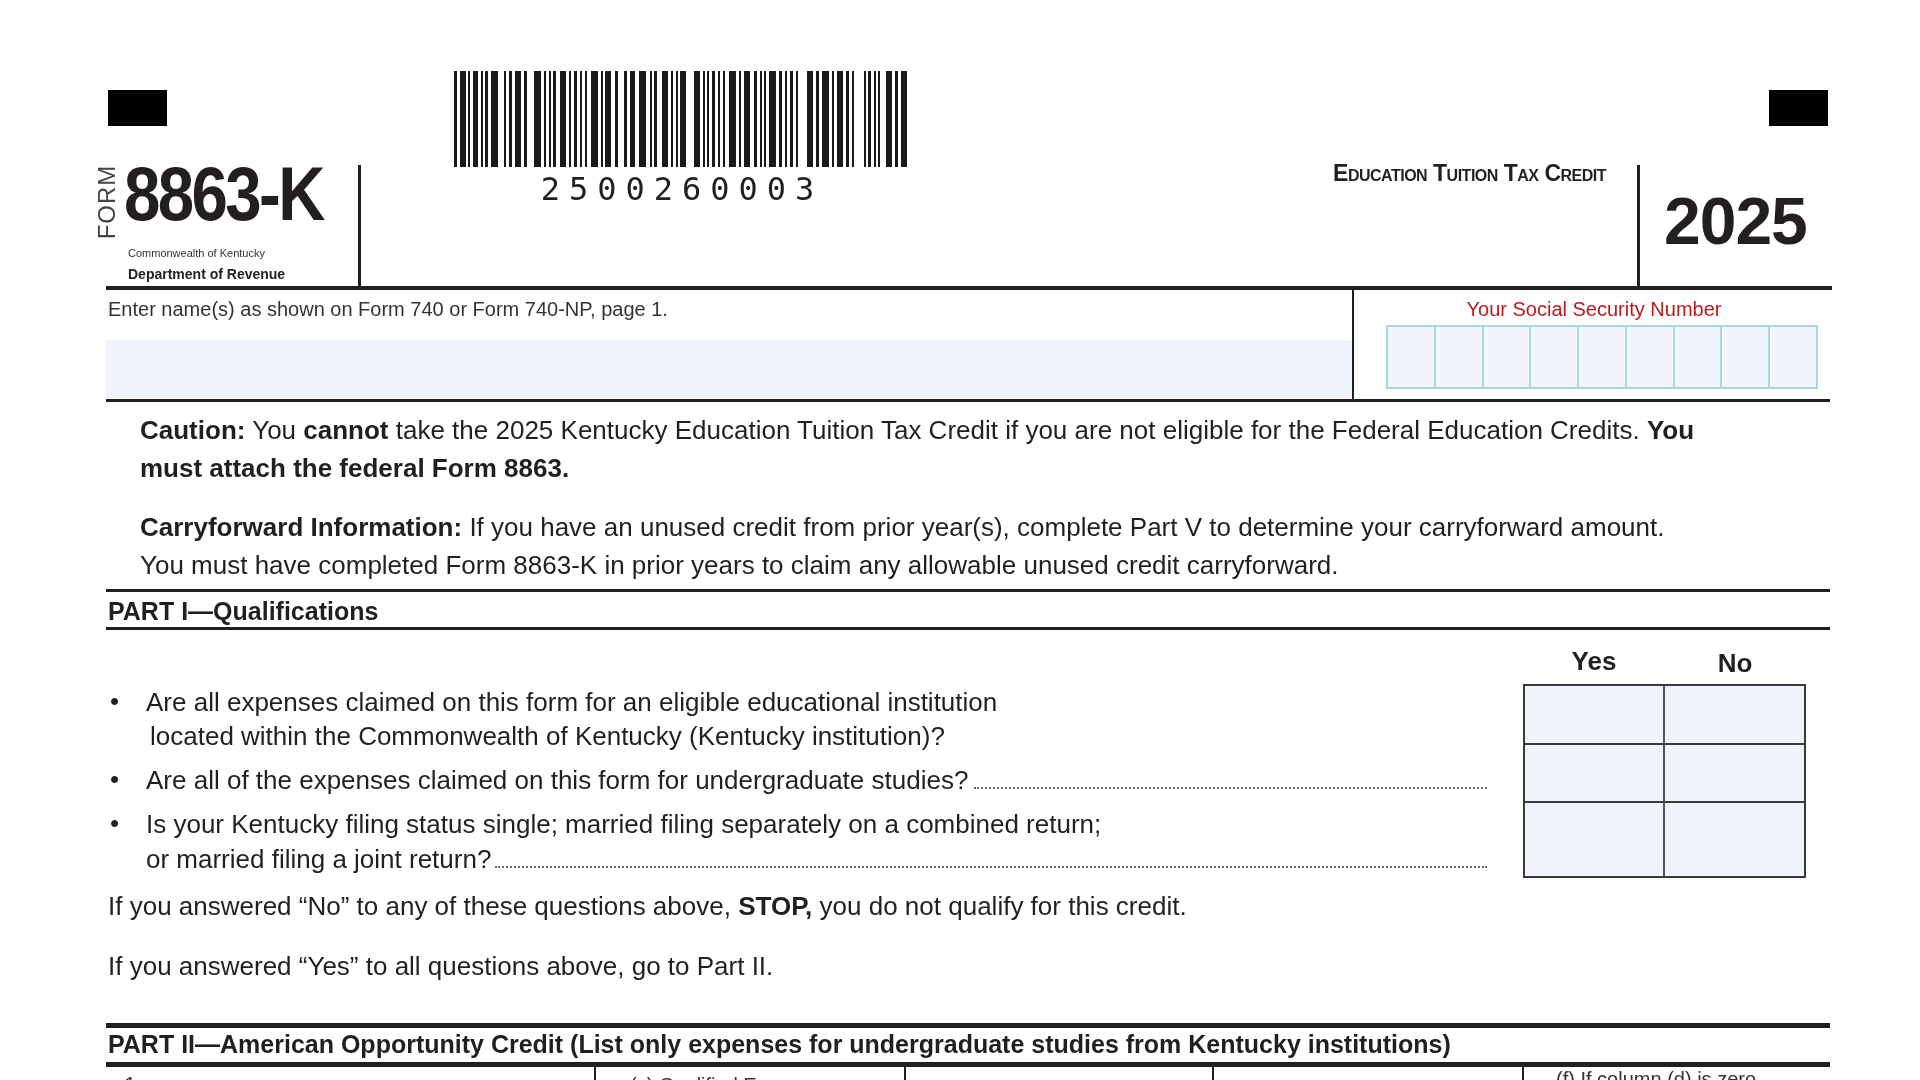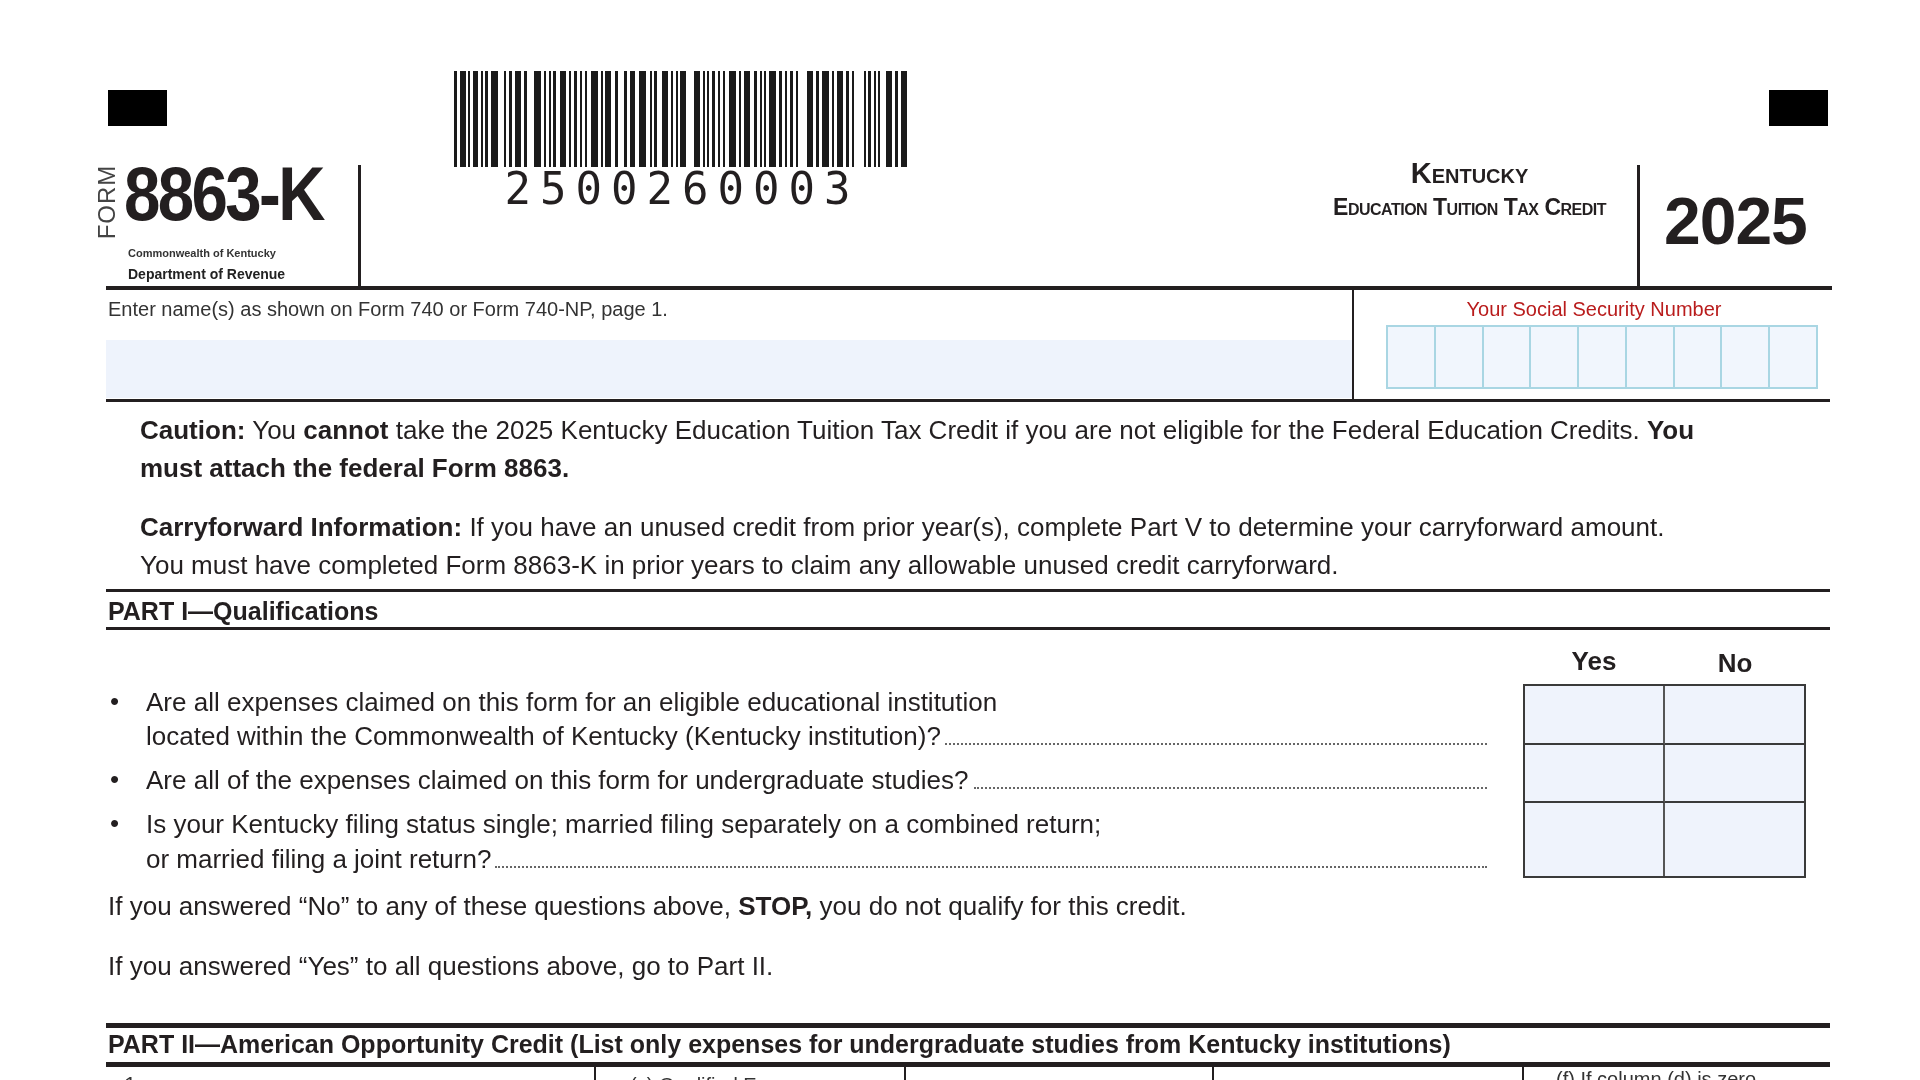--- a/index.html
+++ b/index.html
@@ -7,32 +7,32 @@
     width: 1920px; height: 1080px; overflow: hidden; background: #ffffff;
     position: relative; color: #231f20;
     font-family: "Liberation Sans", "DejaVu Sans", sans-serif;
   }
   .abs { position: absolute; }
   .reg-mark { background: #000; width: 59px; height: 36px; top: 90px; }
   .barcode { left: 454px; top: 71px; width: 456px; height: 96px; }
   .barcode-number {
     left: 454px; top: 166px; width: 456px; text-align: center;
     font-family: "DejaVu Sans Mono", "Liberation Mono", monospace;
-    font-size: 44px; letter-spacing: 9px; color: #231f20; line-height: 46px;
+    font-size: 32px; letter-spacing: 9px; color: #231f20; line-height: 46px;
   }
   .form-word {
     left: 62px; top: 190px; width: 90px; height: 24px;
     transform: rotate(-90deg); transform-origin: center;
     font-size: 24px; color: #444; letter-spacing: 1px; text-align: center; line-height: 24px;
   }
   .form-number {
     left: 124px; top: 152px; font-size: 76px; font-weight: bold; letter-spacing: -3px;
     transform: scaleX(0.86); transform-origin: left; line-height: 84px;
   }
-  .agency-line1 { left: 128px; top: 247px; font-size: 11px; color: #333; font-weight: bold; }
+  .agency-line1 { left: 128px; top: 247px; font-size: 11px; color: #333; }
   .agency-line2 { left: 128px; top: 266px; font-size: 14px; color: #222; font-weight: bold; }
   .vline { background: #231f20; width: 3px; }
   .hline { background: #231f20; }
   .title-block { right: 314px; top: 156px; text-align: right; }
   .title-state { font-size: 29px; font-weight: bold; text-align: center; line-height: 34px; font-variant: small-caps; }
   .title-main { font-size: 23px; font-weight: bold; line-height: 34px; font-variant: small-caps; letter-spacing: -0.5px; }
   .title-enclose { font-size: 22px; font-weight: bold; line-height: 30px; margin-top: 4px; }
   .title-enclose .arrow { margin-right: 10px; }
   .tax-year { left: 1664px; top: 183px; font-size: 66px; font-weight: bold; letter-spacing: -1px; }
   .name-label { left: 108px; top: 298px; font-size: 20px; color: #333; }
@@ -151,21 +151,20 @@
 </svg>
 <div class="abs barcode-number">2500260003</div>
 
 <div class="abs form-word">FORM</div>
 <div class="abs form-number">8863-K</div>
 <div class="abs agency-line1">Commonwealth of Kentucky</div>
 <div class="abs agency-line2">Department of Revenue</div>
 <div class="abs vline" style="left:358px; top:165px; height:122px;"></div>
 
 <div class="abs title-block">
-  <div class="title-state">Kentucky</div>
   <div class="title-main">Education Tuition Tax Credit</div>
 </div>
 <div class="abs vline" style="left:1637px; top:165px; height:122px;"></div>
 <div class="abs tax-year">2025</div>
 
 <div class="abs hline" style="left:106px; top:286px; width:1726px; height:4px;"></div>
 
 <div class="abs name-label">Enter name(s) as shown on Form 740 or Form 740-NP, page 1.</div>
 <input class="abs name-field" type="text" value="" style="">
 <div class="abs vline" style="left:1352px; top:290px; height:110px; width:2px;"></div>
@@ -193,21 +192,21 @@
 
 <div class="abs hline" style="left:106px; top:589px; width:1724px; height:3px;"></div>
 <div class="abs part-label" style="top:597px;">PART I—Qualifications</div>
 <div class="abs hline" style="left:106px; top:627px; width:1724px; height:3px;"></div>
 
 <div class="abs colhead" style="left:1544px; top:646px;">Yes</div>
 <div class="abs colhead" style="left:1685px; top:648px;">No</div>
 
 <div class="abs bullet" style="top:686px;">•</div>
 <div class="abs q-line" style="top:686px;">Are all expenses claimed on this form for an eligible educational institution</div>
-<div class="abs q-line" style="top:720px; display:flex; align-items:baseline; width:1341px;">
+<div class="abs q-line" style="top:720px; display:flex; align-items:baseline; width:1341px;flex-direction:column;">
   <span>located within the Commonwealth of Kentucky (Kentucky institution)?</span>
     <span class="leader" style="flex:1; margin-left:4px;"></span>
 </div>
 
 <div class="abs bullet" style="top:764px;">•</div>
 <div class="abs q-line" style="top:764px; display:flex; align-items:baseline; width:1341px;">
   <span>Are all of the expenses claimed on this form for undergraduate studies?</span>
     <span class="leader" style="flex:1; margin-left:6px;"></span>
 </div>
 

